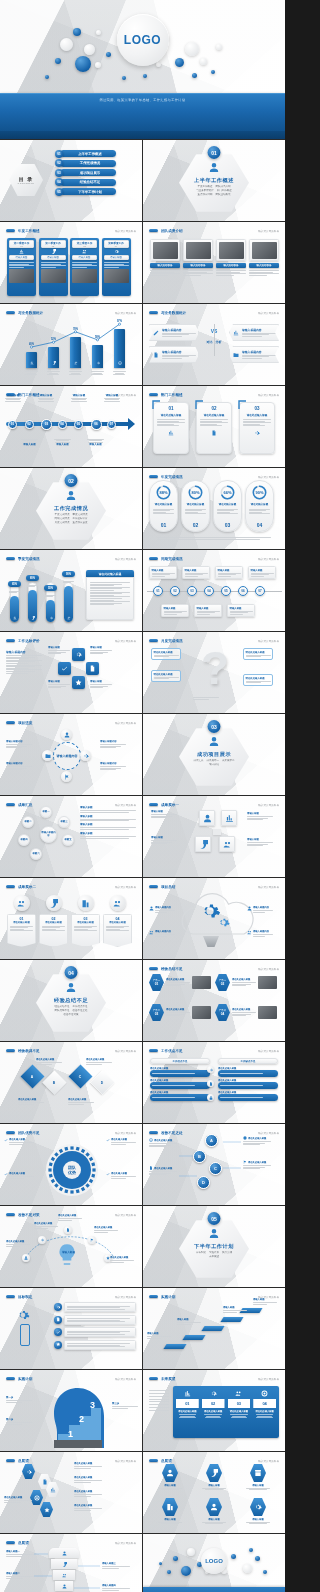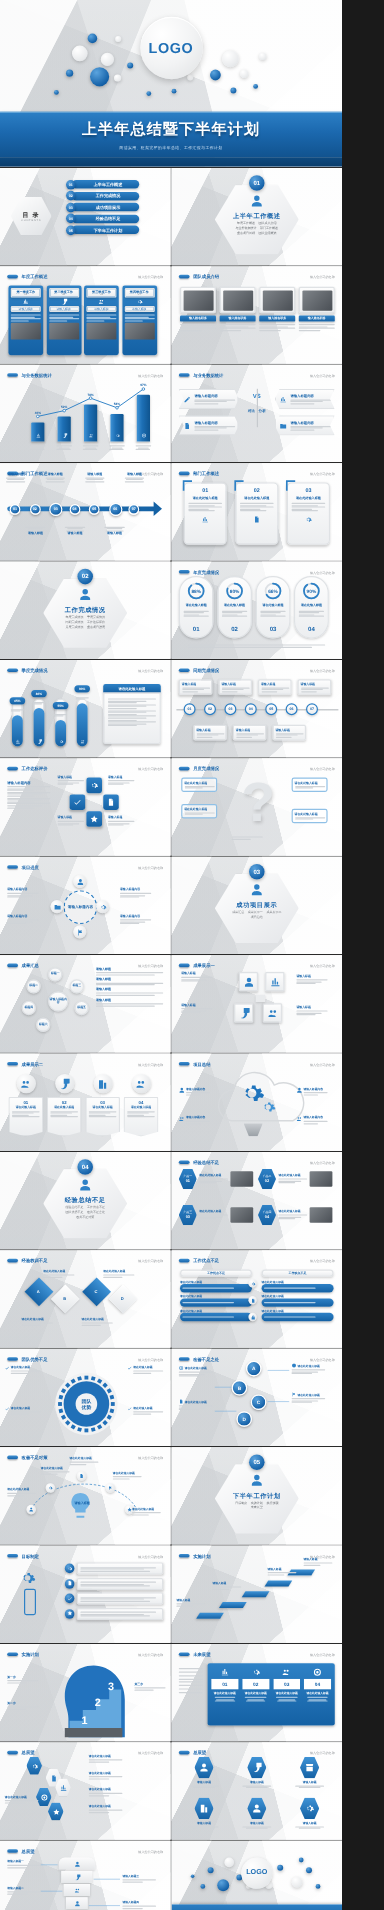--- a/index.html
+++ b/index.html
@@ -141,21 +141,20 @@
       <div class="dot b" style="left:192px;top:73px;width:5px;height:5px;"></div>
       <div class="dot b" style="left:211px;top:70px;width:4px;height:4px;"></div>
       <div class="dot w" style="left:156px;top:62px;width:5px;height:5px;"></div>
       <div class="dot b" style="left:143px;top:74px;width:4px;height:4px;"></div>
       <div class="dot w" style="left:216px;top:44px;width:6px;height:6px;"></div>
       <div class="logo-circle">
         <span>LOGO</span>
       </div>
     </div>
     <div class="cover-band">
-      <div class="cover-title">上半年总结暨下半年计划</div>
       <div class="cover-sub">简洁实用、框架完整的半年总结、工作汇报与工作计划</div>
     </div>
     <div class="cover-foot"></div>
   </div>
 
   <div class="grid" id="grid">
       <div class="slide poly">
         <div style="position:absolute;left:9px;top:24px;width:34px;height:32px;
             background:linear-gradient(145deg,#ffffff,#dfe2e5);
             clip-path:polygon(25% 0,75% 0,100% 50%,75% 100%,25% 100%,0 50%);

